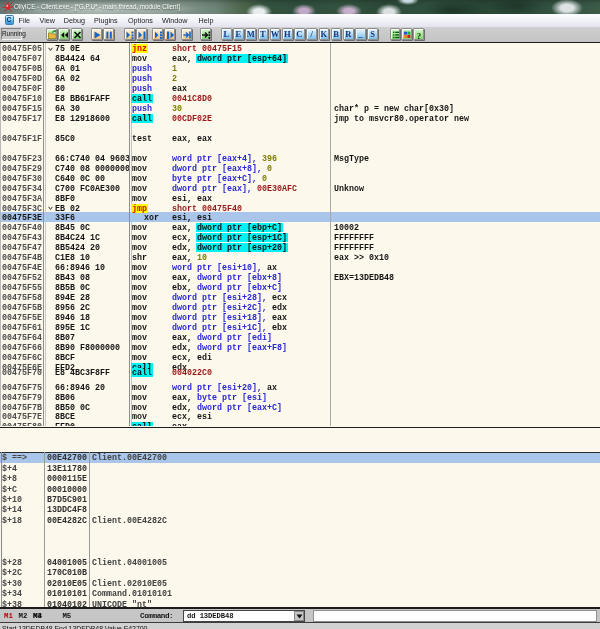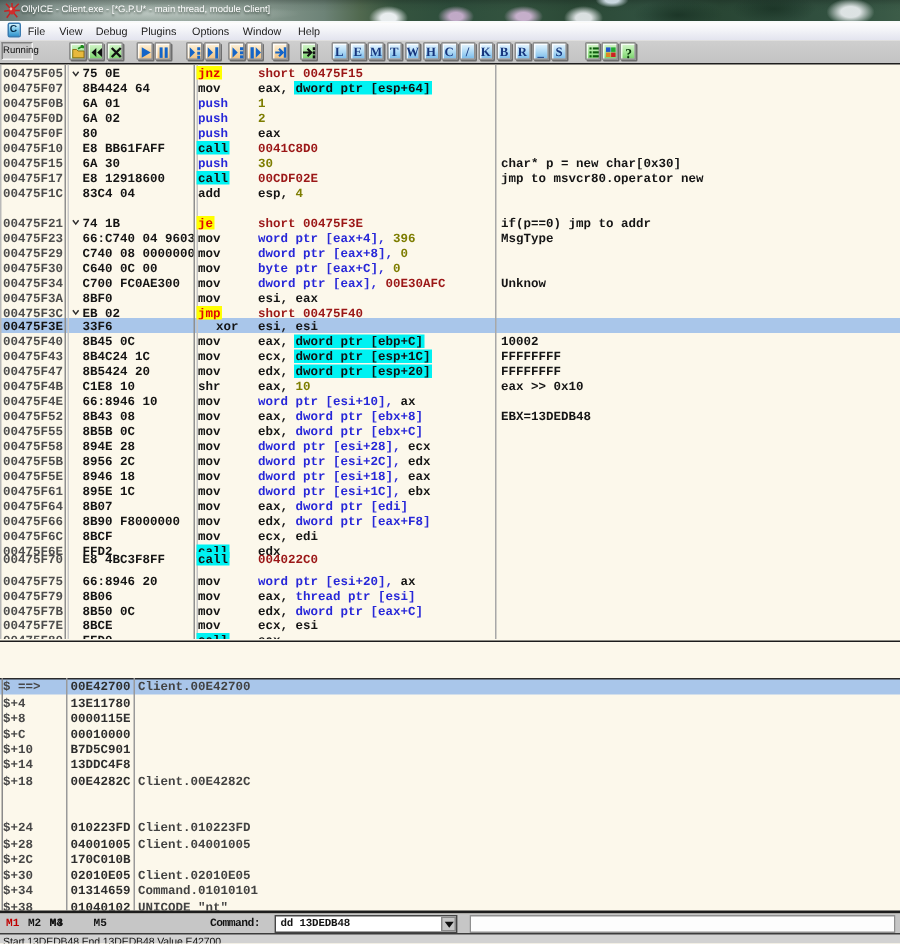--- a/index.html
+++ b/index.html
@@ -205,24 +205,21 @@
 <div class="row m" style="top:0.1px"><span class="a" style="left:2px">00475F05</span><svg style="position:absolute;left:47.5px;top:3.5px" width="5" height="5" viewBox="0 0 5 5">
         <path d="M0.6 0.8 L2.5 3.4 L4.4 0.8" stroke="#2e2e2e" stroke-width="1" fill="none"></path>
       </svg><span class="hexclip"><i class="k">75 0E</i></span><span class="mny" style="left:132px">jnz</span><span style="left:172px"><i class="r" style="font-style:normal">short 00475F15</i></span></div>
 <div class="row m" style="top:10.1px"><span class="a" style="left:2px">00475F07</span><span class="hexclip"><i class="k">8B4424 64</i></span><span class="k" style="left:132px">mov</span><span style="left:172px"><i class="k" style="font-style:normal">eax, </i><i class="hc" style="font-style:normal">dword ptr [esp+64]</i></span></div>
 <div class="row m" style="top:20.0px"><span class="a" style="left:2px">00475F0B</span><span class="hexclip"><i class="k">6A 01</i></span><span class="b" style="left:132px">push</span><span style="left:172px"><i class="o" style="font-style:normal">1</i></span></div>
 <div class="row m" style="top:29.9px"><span class="a" style="left:2px">00475F0D</span><span class="hexclip"><i class="k">6A 02</i></span><span class="b" style="left:132px">push</span><span style="left:172px"><i class="o" style="font-style:normal">2</i></span></div>
 <div class="row m" style="top:39.9px"><span class="a" style="left:2px">00475F0F</span><span class="hexclip"><i class="k">80</i></span><span class="b" style="left:132px">push</span><span style="left:172px"><i class="k" style="font-style:normal">eax</i></span></div>
 <div class="row m" style="top:49.9px"><span class="a" style="left:2px">00475F10</span><span class="hexclip"><i class="k">E8 BB61FAFF</i></span><span class="mnc" style="left:132px">call</span><span style="left:172px"><i class="r" style="font-style:normal">0041C8D0</i></span></div>
 <div class="row m" style="top:59.8px"><span class="a" style="left:2px">00475F15</span><span class="hexclip"><i class="k">6A 30</i></span><span class="b" style="left:132px">push</span><span style="left:172px"><i class="o" style="font-style:normal">30</i></span><span class="k" style="left:334px">char* p = new char[0x30]</span></div>
 <div class="row m" style="top:69.8px"><span class="a" style="left:2px">00475F17</span><span class="hexclip"><i class="k">E8 12918600</i></span><span class="mnc" style="left:132px">call</span><span style="left:172px"><i class="r" style="font-style:normal">00CDF02E</i></span><span class="k" style="left:334px">jmp to msvcr80.operator new</span></div>
-<div class="row m" style="top:79.7px"><span class="a" style="left:2px">00475F1C</span><span class="hexclip"><i class="k">83C4 04</i></span><span class="k" style="left:132px">add</span><span style="left:172px"><i class="k" style="font-style:normal">esp, </i><i class="o" style="font-style:normal">4</i></span></div>
-<div class="row m" style="top:99.6px"><span class="a" style="left:2px">00475F21</span><svg style="position:absolute;left:47.5px;top:3.5px" width="5" height="5" viewBox="0 0 5 5">
-        <path d="M0.6 0.8 L2.5 3.4 L4.4 0.8" stroke="#2e2e2e" stroke-width="1" fill="none"></path>
-      </svg><span class="hexclip"><i class="k">74 1B</i></span><span class="mny" style="left:132px">je</span><span style="left:172px"><i class="r" style="font-style:normal">short 00475F3E</i></span><span class="k" style="left:334px">if(p==0) jmp to addr</span></div>
+<div class="row m" style="top:89.7px"><span class="a" style="left:2px">00475F1F</span><span class="hexclip"><i class="k">85C0</i></span><span class="k" style="left:132px">test</span><span style="left:172px"><i class="k" style="font-style:normal">eax, eax</i></span></div>
 <div class="row m" style="top:109.5px"><span class="a" style="left:2px">00475F23</span><span class="hexclip"><i class="k">66:C740 04 9603</i></span><span class="k" style="left:132px">mov</span><span style="left:172px"><i class="b" style="font-style:normal">word ptr [eax+4], </i><i class="o" style="font-style:normal">396</i></span><span class="k" style="left:334px">MsgType</span></div>
 <div class="row m" style="top:119.5px"><span class="a" style="left:2px">00475F29</span><span class="hexclip"><i class="k">C740 08 00000000</i></span><span class="k" style="left:132px">mov</span><span style="left:172px"><i class="b" style="font-style:normal">dword ptr [eax+8], </i><i class="o" style="font-style:normal">0</i></span></div>
 <div class="row m" style="top:129.4px"><span class="a" style="left:2px">00475F30</span><span class="hexclip"><i class="k">C640 0C 00</i></span><span class="k" style="left:132px">mov</span><span style="left:172px"><i class="b" style="font-style:normal">byte ptr [eax+C], </i><i class="o" style="font-style:normal">0</i></span></div>
 <div class="row m" style="top:139.4px"><span class="a" style="left:2px">00475F34</span><span class="hexclip"><i class="k">C700 FC0AE300</i></span><span class="k" style="left:132px">mov</span><span style="left:172px"><i class="b" style="font-style:normal">dword ptr [eax], </i><i class="r" style="font-style:normal">00E30AFC</i></span><span class="k" style="left:334px">Unknow</span></div>
 <div class="row m" style="top:149.3px"><span class="a" style="left:2px">00475F3A</span><span class="hexclip"><i class="k">8BF0</i></span><span class="k" style="left:132px">mov</span><span style="left:172px"><i class="k" style="font-style:normal">esi, eax</i></span></div>
 <div class="row m" style="top:159.3px"><span class="a" style="left:2px">00475F3C</span><svg style="position:absolute;left:47.5px;top:3.5px" width="5" height="5" viewBox="0 0 5 5">
         <path d="M0.6 0.8 L2.5 3.4 L4.4 0.8" stroke="#2e2e2e" stroke-width="1" fill="none"></path>
       </svg><span class="hexclip"><i class="k">EB 02</i></span><span class="mny" style="left:132px">jmp</span><span style="left:172px"><i class="r" style="font-style:normal">short 00475F40</i></span></div>
 <div class="row m" style="top:169.2px"><span class="k" style="left:2px">00475F3E</span><span class="hexclip"><i class="k">33F6</i></span><span class="k" style="left:144px">xor</span><span style="left:172px"><i class="k" style="font-style:normal">esi, esi</i></span></div>
 <div class="row m" style="top:179.2px"><span class="a" style="left:2px">00475F40</span><span class="hexclip"><i class="k">8B45 0C</i></span><span class="k" style="left:132px">mov</span><span style="left:172px"><i class="k" style="font-style:normal">eax, </i><i class="hc" style="font-style:normal">dword ptr [ebp+C]</i></span><span class="k" style="left:334px">10002</span></div>
@@ -235,43 +232,42 @@
 <div class="row m" style="top:248.8px"><span class="a" style="left:2px">00475F58</span><span class="hexclip"><i class="k">894E 28</i></span><span class="k" style="left:132px">mov</span><span style="left:172px"><i class="b" style="font-style:normal">dword ptr [esi+28], </i><i class="k" style="font-style:normal">ecx</i></span></div>
 <div class="row m" style="top:258.8px"><span class="a" style="left:2px">00475F5B</span><span class="hexclip"><i class="k">8956 2C</i></span><span class="k" style="left:132px">mov</span><span style="left:172px"><i class="b" style="font-style:normal">dword ptr [esi+2C], </i><i class="k" style="font-style:normal">edx</i></span></div>
 <div class="row m" style="top:268.8px"><span class="a" style="left:2px">00475F5E</span><span class="hexclip"><i class="k">8946 18</i></span><span class="k" style="left:132px">mov</span><span style="left:172px"><i class="b" style="font-style:normal">dword ptr [esi+18], </i><i class="k" style="font-style:normal">eax</i></span></div>
 <div class="row m" style="top:278.7px"><span class="a" style="left:2px">00475F61</span><span class="hexclip"><i class="k">895E 1C</i></span><span class="k" style="left:132px">mov</span><span style="left:172px"><i class="b" style="font-style:normal">dword ptr [esi+1C], </i><i class="k" style="font-style:normal">ebx</i></span></div>
 <div class="row m" style="top:288.6px"><span class="a" style="left:2px">00475F64</span><span class="hexclip"><i class="k">8B07</i></span><span class="k" style="left:132px">mov</span><span style="left:172px"><i class="k" style="font-style:normal">eax, </i><i class="b" style="font-style:normal">dword ptr [edi]</i></span></div>
 <div class="row m" style="top:298.6px"><span class="a" style="left:2px">00475F66</span><span class="hexclip"><i class="k">8B90 F8000000</i></span><span class="k" style="left:132px">mov</span><span style="left:172px"><i class="k" style="font-style:normal">edx, </i><i class="b" style="font-style:normal">dword ptr [eax+F8]</i></span></div>
 <div class="row m" style="top:308.6px"><span class="a" style="left:2px">00475F6C</span><span class="hexclip"><i class="k">8BCF</i></span><span class="k" style="left:132px">mov</span><span style="left:172px"><i class="k" style="font-style:normal">ecx, edi</i></span></div>
 <div class="row m" style="top:318.5px"><span class="a" style="left:2px">00475F6E</span><span class="hexclip"><i class="k">FFD2</i></span><span class="mnc" style="left:132px">call</span><span style="left:172px"><i class="k" style="font-style:normal">edx</i></span></div>
 <div class="row m" style="top:324px"><span class="a" style="left:2px">00475F70</span><span class="hexclip"><i class="k">E8 4BC3F8FF</i></span><span class="mnc" style="left:132px">call</span><span style="left:172px"><i class="r" style="font-style:normal">004022C0</i></span></div>
 <div class="row m" style="top:338.4px"><span class="a" style="left:2px">00475F75</span><span class="hexclip"><i class="k">66:8946 20</i></span><span class="k" style="left:132px">mov</span><span style="left:172px"><i class="b" style="font-style:normal">word ptr [esi+20], </i><i class="k" style="font-style:normal">ax</i></span></div>
-<div class="row m" style="top:348.4px"><span class="a" style="left:2px">00475F79</span><span class="hexclip"><i class="k">8B06</i></span><span class="k" style="left:132px">mov</span><span style="left:172px"><i class="k" style="font-style:normal">eax, </i><i class="b" style="font-style:normal">thread ptr [esi]</i></span></div>
+<div class="row m" style="top:348.4px"><span class="a" style="left:2px">00475F79</span><span class="hexclip"><i class="k">8B06</i></span><span class="k" style="left:132px">mov</span><span style="left:172px"><i class="k" style="font-style:normal">eax, </i><i class="b" style="font-style:normal">byte ptr [esi]</i></span></div>
 <div class="row m" style="top:358.3px"><span class="a" style="left:2px">00475F7B</span><span class="hexclip"><i class="k">8B50 0C</i></span><span class="k" style="left:132px">mov</span><span style="left:172px"><i class="k" style="font-style:normal">edx, </i><i class="b" style="font-style:normal">dword ptr [eax+C]</i></span></div>
 <div class="row m" style="top:368.2px"><span class="a" style="left:2px">00475F7E</span><span class="hexclip"><i class="k">8BCE</i></span><span class="k" style="left:132px">mov</span><span style="left:172px"><i class="k" style="font-style:normal">ecx, esi</i></span></div>
 <div class="row m" style="top:378.2px"><span class="a" style="left:2px">00475F80</span><span class="hexclip"><i class="k">FFD0</i></span><span class="mnc" style="left:132px">call</span><span style="left:172px"><i class="k" style="font-style:normal">eax</i></span></div>
 </div>
 <div class="abs" style="left:0;top:426.5px;width:600px;height:1.8px;background:#1d1d1d"></div>
 <div class="abs" style="left:0;top:451.5px;width:600px;height:155.7px;overflow:hidden" id="stk">
 <div class="abs" style="left:0;top:0;width:600px;height:11px;background:#a9c6ea;border-top:1px solid #2b2b2b"></div>
 <div class="vsep" style="left:44px;top:0;height:155.7px;background:#9a9a9a"></div>
 <div class="vsep" style="left:89px;top:0;height:155.7px;background:#9a9a9a"></div>
 <div class="vsep" style="left:1px;top:0;height:155.7px;background:#8a8a8a"></div>
 <div class="row m" style="top:0.7px;height:10.4px"><span style="left:2px;color:#474747">$ ==&gt;</span><span style="left:47px;color:#2e2e2e">00E42700</span><span style="left:92px;color:#424242">Client.00E42700</span></div>
 <div class="row m" style="top:11.1px;height:10.4px"><span style="left:2px;color:#474747">$+4</span><span style="left:47px;color:#2e2e2e">13E11780</span></div>
 <div class="row m" style="top:21.6px;height:10.4px"><span style="left:2px;color:#474747">$+8</span><span style="left:47px;color:#2e2e2e">0000115E</span></div>
 <div class="row m" style="top:32.0px;height:10.4px"><span style="left:2px;color:#474747">$+C</span><span style="left:47px;color:#2e2e2e">00010000</span></div>
 <div class="row m" style="top:42.5px;height:10.4px"><span style="left:2px;color:#474747">$+10</span><span style="left:47px;color:#2e2e2e">B7D5C901</span></div>
 <div class="row m" style="top:52.9px;height:10.4px"><span style="left:2px;color:#474747">$+14</span><span style="left:47px;color:#2e2e2e">13DDC4F8</span></div>
 <div class="row m" style="top:63.4px;height:10.4px"><span style="left:2px;color:#474747">$+18</span><span style="left:47px;color:#2e2e2e">00E4282C</span><span style="left:92px;color:#424242">Client.00E4282C</span></div>
-<div class="row m" style="top:94.7px;height:10.4px"><span style="left:2px;color:#474747">$+24</span><span style="left:47px;color:#2e2e2e">010223FD</span><span style="left:92px;color:#424242">Client.010223FD</span></div>
 <div class="row m" style="top:105.2px;height:10.4px"><span style="left:2px;color:#474747">$+28</span><span style="left:47px;color:#2e2e2e">04001005</span><span style="left:92px;color:#424242">Client.04001005</span></div>
 <div class="row m" style="top:115.6px;height:10.4px"><span style="left:2px;color:#474747">$+2C</span><span style="left:47px;color:#2e2e2e">170C010B</span></div>
 <div class="row m" style="top:126.1px;height:10.4px"><span style="left:2px;color:#474747">$+30</span><span style="left:47px;color:#2e2e2e">02010E05</span><span style="left:92px;color:#424242">Client.02010E05</span></div>
-<div class="row m" style="top:136.5px;height:10.4px"><span style="left:2px;color:#474747">$+34</span><span style="left:47px;color:#2e2e2e">01314659</span><span style="left:92px;color:#424242">Command.01010101</span></div>
+<div class="row m" style="top:136.5px;height:10.4px"><span style="left:2px;color:#474747">$+34</span><span style="left:47px;color:#2e2e2e">01010101</span><span style="left:92px;color:#424242">Command.01010101</span></div>
 <div class="row m" style="top:147.0px;height:10.4px"><span style="left:2px;color:#474747">$+38</span><span style="left:47px;color:#2e2e2e">01040102</span><span style="left:92px;color:#424242">UNICODE "nt"</span></div>
 
 </div>
 <div class="abs" style="left:0;top:607.2px;width:600px;height:1.6px;background:#1d1d1d"></div>
 <div class="abs" style="left:0;top:608.8px;width:600px;height:13.6px;background:#c6c6c6"></div>
 <div class="abs" style="left:4.0px;top:611.8px;font:bold 7.4px 'Liberation Mono',monospace;color:#c00000">M1</div>
 <div class="abs" style="left:18.6px;top:611.8px;font:bold 7.4px 'Liberation Mono',monospace;color:#141414">M2</div>
 <div class="abs" style="left:33.2px;top:611.8px;font:bold 7.4px 'Liberation Mono',monospace;color:#141414">M3</div>
 <div class="abs" style="left:33px;top:611.8px;font:bold 7.4px 'Liberation Mono',monospace;color:#141414">M4</div>
 <div class="abs" style="left:62.4px;top:611.8px;font:bold 7.4px 'Liberation Mono',monospace;color:#141414">M5</div>

